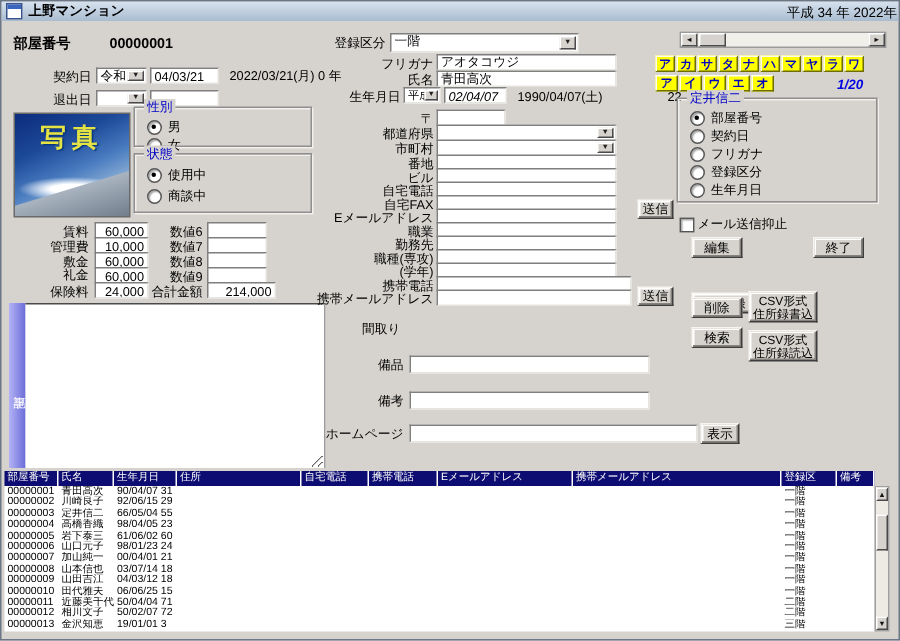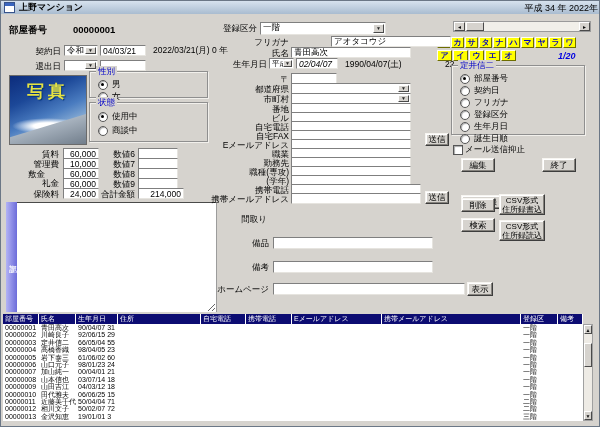--- a/index.html
+++ b/index.html
@@ -153,21 +153,21 @@
        <span>商談中</span>
         </span>
       </div>
   </div>
 
   <div id="money-fields">
       <span class="lbl" style="left:18px;top:148px;width:40px">賃料</span>
    <input class="txt num" style="left: 62px; top: 147px; width: 36px;" value="60,000">
       <span class="lbl" style="left:18px;top:158px;width:40px">管理費</span>
    <input class="txt num" style="left: 62px; top: 157px; width: 36px;" value="10,000">
-      <span class="lbl" style="left:4px;top:168px;width:40px">敷金</span>
+      <span class="lbl" style="left:18px;top:168px;width:40px">敷金</span>
    <input class="txt num" style="left: 62px; top: 167px; width: 36px;" value="60,000">
       <span class="lbl" style="left:18px;top:177px;width:40px">礼金</span>
    <input class="txt num" style="left: 62px; top: 177px; width: 36px;" value="60,000">
       <span class="lbl" style="left:18px;top:188px;width:40px">保険料</span>
    <input class="txt num" style="left: 62px; top: 187px; width: 36px;" value="24,000">
       <span class="lbl" style="left:94px;top:148px;width:40px">数値6</span>
    <input class="txt num" style="left: 137px; top: 147px; width: 40px;" value="">
       <span class="lbl" style="left:94px;top:158px;width:40px">数値7</span>
    <input class="txt num" style="left: 137px; top: 157px; width: 40px;" value="">
       <span class="lbl" style="left:94px;top:168px;width:40px">数値8</span>
@@ -175,21 +175,21 @@
       <span class="lbl" style="left:94px;top:178px;width:40px">数値9</span>
    <input class="txt num" style="left: 137px; top: 177px; width: 40px;" value="">
       <span class="lbl" style="left:94px;top:188px;width:40px">合計金額</span>
    <input class="txt num" style="left: 137px; top: 187px; width: 46px;" value="214,000">
     </div>
 
   <div class="memo-strip">記事</div>
   <textarea class="memo-area" style=""></textarea>
 
   <span class="lbl" style="left:210px;top:36px;width:78px">フリガナ</span>
-  <input class="txt" style="left: 290px; top: 35px; width: 120px; margin-left: 40px;" value="アオタコウジ">
+  <input class="txt" style="left: 290px; top: 35px; width: 120px;" value="アオタコウジ">
 
   <span class="lbl" style="left:210px;top:47px;width:78px">氏名</span>
   <input class="txt" style="left: 290px; top: 46px; width: 120px;" value="青田高次">
 
   <span class="lbl" style="left:210px;top:58px;width:56px">生年月日</span>
   <div class="txt combo" style="left:268px;top:57px;width:25px">
     <span style="font-size:7.5px">平成</span>
     <span class="dd" style="width:7px">▼</span>
   </div>
   <input class="txt" style="left: 295px; top: 57px; width: 42px; font-style: italic;" value="02/04/07">
@@ -272,24 +272,20 @@
        <span class="radio "></span>
        <span>フリガナ</span>
         </span>
         <span class="ropt">
        <span class="radio "></span>
        <span>登録区分</span>
         </span>
         <span class="ropt">
        <span class="radio "></span>
        <span>生年月日</span>
-        </span>
-        <span class="ropt">
-       <span class="radio "></span>
-       <span>誕生日順</span>
         </span>
       </div>
   </div>
 
   <span class="cbox" style="left:452px;top:144px"></span>
   <span class="val" style="left:464px;top:143px">メール送信抑止</span>
 
   <div class="btn" style="left:460px;top:157px;width:34px;height:14px">編集</div>
   <div class="btn" style="left:541px;top:157px;width:34px;height:14px">終了</div>
   <div class="btn" style="left:460px;top:194px;width:55px;height:14px">登録</div>

